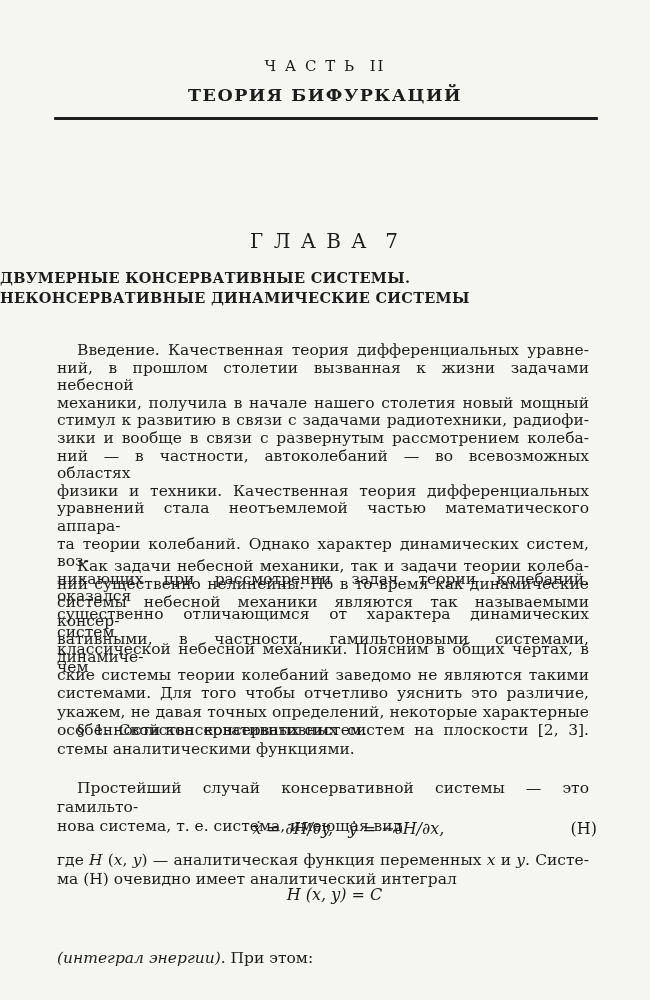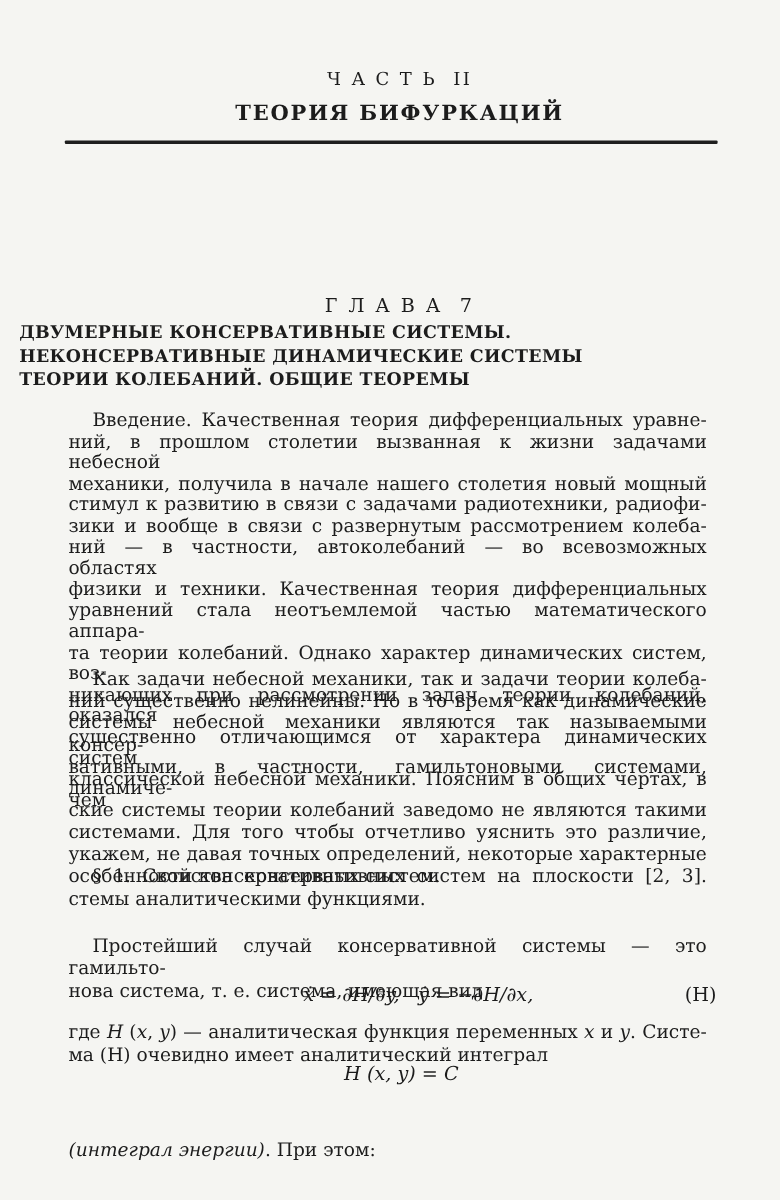--- a/index.html
+++ b/index.html
@@ -6,21 +6,21 @@
   .page {
     position: relative;
     width: 650px;
     height: 1000px;
     margin: 0 auto;
     background: #f5f5f2;
     color: #1c1c1c;
     font-family: "DejaVu Serif", "Liberation Serif", serif;
     overflow: hidden;
   }
-  .centered { position: absolute; left: 0; right: 0; text-align: center; padding-left: 16px; }
+  .centered { position: absolute; left: 0; right: 0; text-align: center; }
 
   .part-label {
     top: 57px;
     font-size: 15px;
     letter-spacing: 2px;
     white-space: pre;
   }
   .part-title {
     top: 85px;
     font-size: 17.5px;
@@ -30,22 +30,22 @@
   .rule {
     position: absolute;
     top: 117px;
     left: 54px;
     width: 544px;
     height: 2.5px;
     background: #1e1e1e;
     border-radius: 1px;
   }
   .chapter-label {
-    top: 245px;
-    font-size: 16px;
+    top: 229px;
+    font-size: 20px;
     letter-spacing: 2px;
     white-space: pre;
   }
   .chapter-title {
     top: 268px;
     font-size: 14.5px;
     font-weight: bold;
     letter-spacing: 0.3px;
     line-height: 19.5px;
   }
@@ -109,21 +109,20 @@
 <div class="page">
 
   <div class="centered part-label">Ч А С Т Ь  II</div>
   <div class="centered part-title">ТЕОРИЯ БИФУРКАЦИЙ</div>
   <div class="rule"></div>
 
   <div class="centered chapter-label">Г Л А В А  7</div>
   <div class="centered chapter-title">
       <div class="line first">ДВУМЕРНЫЕ  КОНСЕРВАТИВНЫЕ  СИСТЕМЫ.</div>
       <div class="line">НЕКОНСЕРВАТИВНЫЕ ДИНАМИЧЕСКИЕ СИСТЕМЫ</div>
-      <div class="line end">ТЕОРИИ КОЛЕБАНИЙ. ОБЩИЕ ТЕОРЕМЫ</div>
     </div>
 
   <div class="para indent p1">
       <div class="line first"><span class="seg-b">Введение.</span><span class="seg-r"> Качественная теория дифференциальных уравне-</span></div>
       <div class="line">ний, в прошлом столетии вызванная к жизни задачами небесной</div>
       <div class="line">механики, получила в начале нашего столетия новый мощный</div>
       <div class="line">стимул к развитию в связи с задачами радиотехники, радиофи-</div>
       <div class="line">зики и вообще в связи с развернутым рассмотрением колеба-</div>
       <div class="line">ний — в частности, автоколебаний — во всевозможных областях</div>
       <div class="line">физики и техники. Качественная теория дифференциальных</div>

